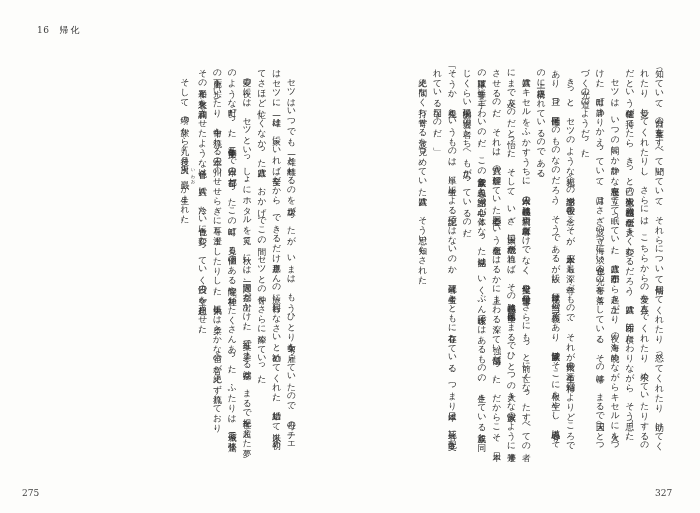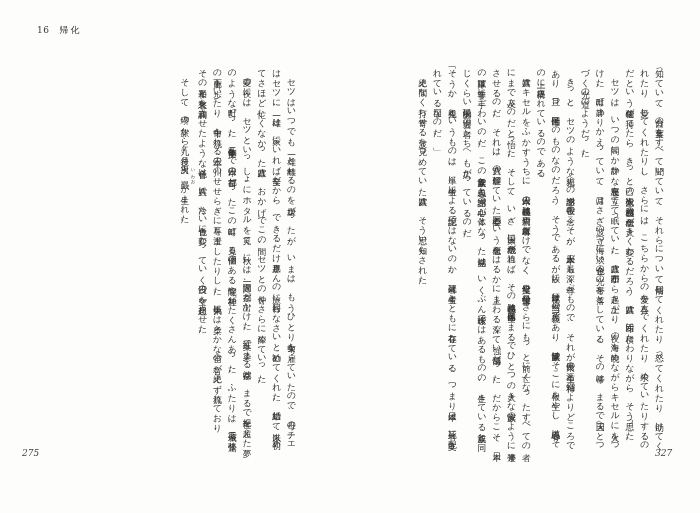--- a/index.html
+++ b/index.html
@@ -58,23 +58,22 @@
   }
   rt {
     font-size: 4.3px;
     line-height: 1;
     letter-spacing: 0;
     color: #2f2f2f;
   }
   
   .page-number {
     position: absolute;
-    top: 448px;
+    top: 488px;
     font-size: 9px;
-    font-style: italic;
     color: #3d3d3d;
     text-align: right;
   }
   .page-number.left  { left: 22px; }
   .page-number.right { left: 655px; }
 </style>
 </head>
 <body>
 
 <div class="spread">

